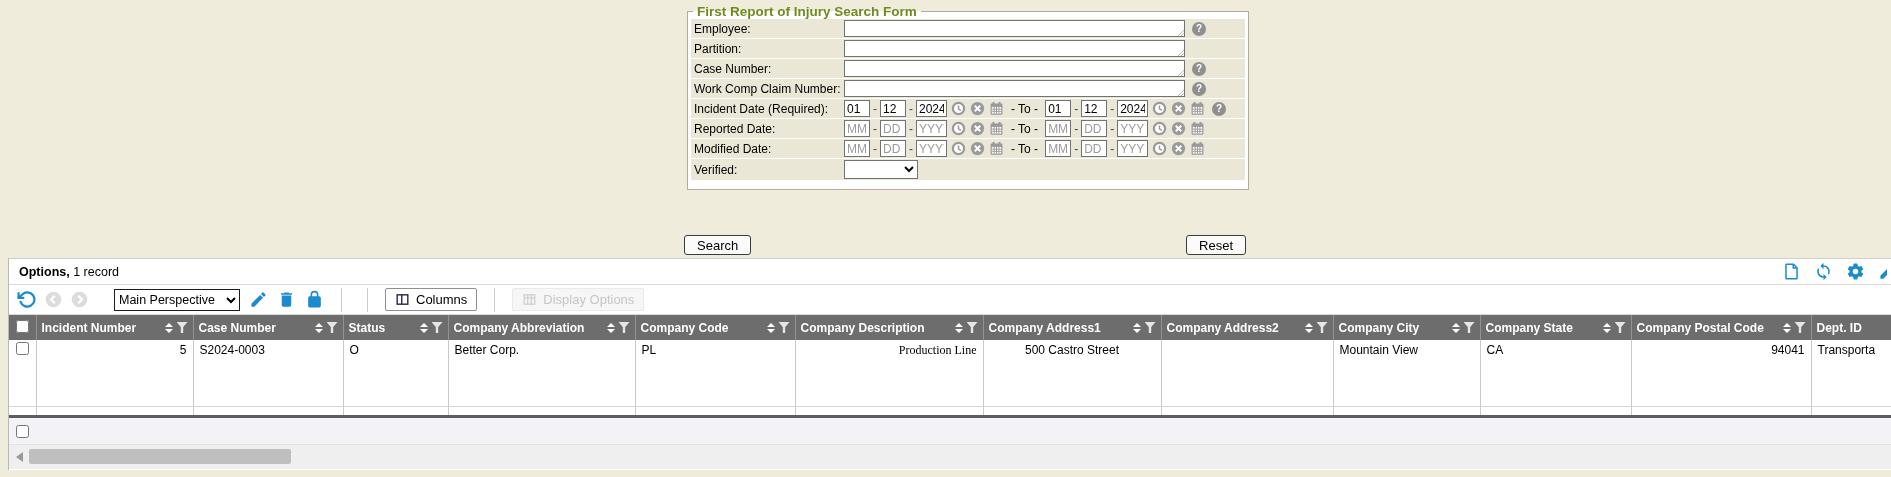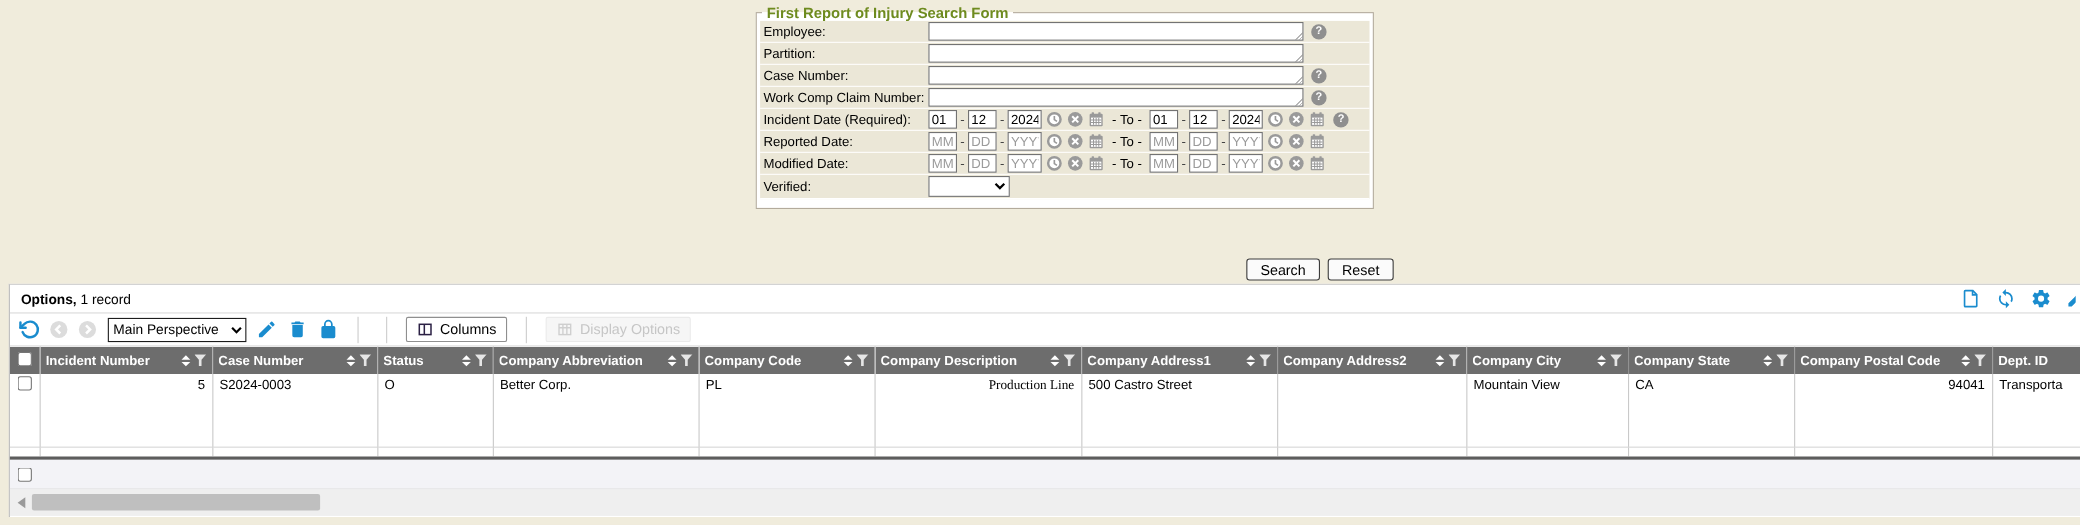--- a/index.html
+++ b/index.html
@@ -21,39 +21,39 @@
 input.dyy{width:31px}
 input::placeholder{color:#9b9b9b;opacity:1}
 .dsep{margin:0 1px;color:#444}
 .dgroup{display:inline-flex;align-items:center;gap:2px}
 .tosep{margin:0 5px;white-space:nowrap}
 .ibtn{width:16px;height:16px;padding:0;border:0;background:none;display:inline-flex;align-items:center;justify-content:center;cursor:pointer;margin-left:1px}
 .ibtn svg{width:15px;height:15px}
 .help{width:14px;height:14px;flex:none;border-radius:50%;background:#8f8f8f;color:#fff;font-weight:bold;font-size:10px;display:inline-flex;align-items:center;justify-content:center;margin-left:5px;cursor:pointer}
 select.fsel{height:19px;border:1px solid #737373;font:12px "Liberation Sans",sans-serif;background:#fff}
 select.w72{width:74px}select.w142{width:142px}select.w100{width:102px}
-.fbtns{position:absolute;left:705px;top:235px;width:562px;display:flex;justify-content:flex-end;gap:7px}
+.fbtns{position:absolute;left:684px;top:235px;width:562px;display:flex;justify-content:space-between;gap:7px}
 .fbtns button{font:13px "Liberation Sans",sans-serif;height:20px;padding:0 12px;background:#fbfbfb;border:1px solid #3c3c3c;border-radius:3px;cursor:pointer}
 
 
 .panel{position:relative;margin-left:8px;width:1883px;height:212px;background:#fff;border-left:1px solid #b9b9b9;border-top:1px solid #cfcfcf}
 .phead{height:26px;display:flex;align-items:center;border-bottom:1px solid #d9d9d9;padding:0 4px 0 10px}
 .ptitle{flex:1;font-size:12.5px}
 .ptitle b{font-weight:bold}
 .picons{display:flex;gap:13px;align-items:center}
 .picon{width:19px;height:19px;border:0;background:none;padding:0;cursor:pointer;display:inline-flex}
 .picon svg{width:19px;height:19px;flex:none}
 .picon.partial{width:9px;overflow:hidden}
 .tbar{height:30px;display:flex;align-items:center;gap:9px;padding:0 8px;border-bottom:1px solid #d9d9d9}
 .vdiv{width:1px;height:24px;background:#ccc;margin:0 8px}
 .icon18{width:19px;height:19px;background:none;border:0;padding:0;cursor:pointer;display:inline-flex}
 .icon18 svg{width:19px;height:19px}
 .icon17{width:17px;height:17px;background:none;border:0;padding:0;display:inline-flex}
 .icon17 svg{width:17px;height:17px}
-select.persp{height:22px;border:1.5px solid #1c1c1c;font:12.5px "Liberation Sans",sans-serif;width:126px;background:#fff;margin-left:1px}
+select.persp{height:22px;border:1.5px solid #1c1c1c;font:12.5px "Liberation Sans",sans-serif;width:126px;background:#fff;margin-left:17px}
 .tbtn{display:flex;align-items:center;gap:6px;background:#fff;border:1px solid #8f8f8f;border-radius:2px;font:13px "Liberation Sans",sans-serif;height:23px;padding:0 9px;cursor:pointer;white-space:nowrap}
 .tbtn svg{width:15px;height:15px}
 .tbtn.disabled{background:#f6f6f6;border-color:#eaeaea;color:#c6c6c6;cursor:default}
 
 
 .grid-wrap{overflow:hidden;width:100%}
 table.grid{border-collapse:collapse;table-layout:fixed}
 .grid th{background:#6d6d6d;height:25px;border-right:1px solid #929292;padding:0 5px;font-size:12px;font-weight:bold;color:#fff;text-align:left;white-space:nowrap;overflow:hidden}
 .th-in{display:flex;align-items:center;gap:4px}
 .th-label{flex:1;white-space:nowrap;overflow:hidden}
@@ -536,21 +536,21 @@
         </thead>
       <tbody id="grid-body">
           <tr class="data">
             <td class="ck"><input type="checkbox" style=""></td>
             <td style="text-align: right;">5</td>
             <td style="text-align: left;">S2024-0003</td>
             <td style="text-align: left;">O</td>
             <td style="text-align: left;">Better Corp.</td>
             <td style="text-align: left;">PL</td>
             <td style="text-align: right; font-family: Liberation Serif, serif;">Production Line</td>
-            <td style="text-align: left;">500 Castro Street</td>
+            <td style="text-align: center;">500 Castro Street</td>
             <td style="text-align: left;"></td>
             <td style="text-align: left;">Mountain View</td>
             <td style="text-align: left;">CA</td>
             <td style="text-align: right;">94041</td>
             <td style="text-align: left;">Transporta</td>
           </tr>
           <tr class="filler">
             <td></td>
             <td></td>
             <td></td>

